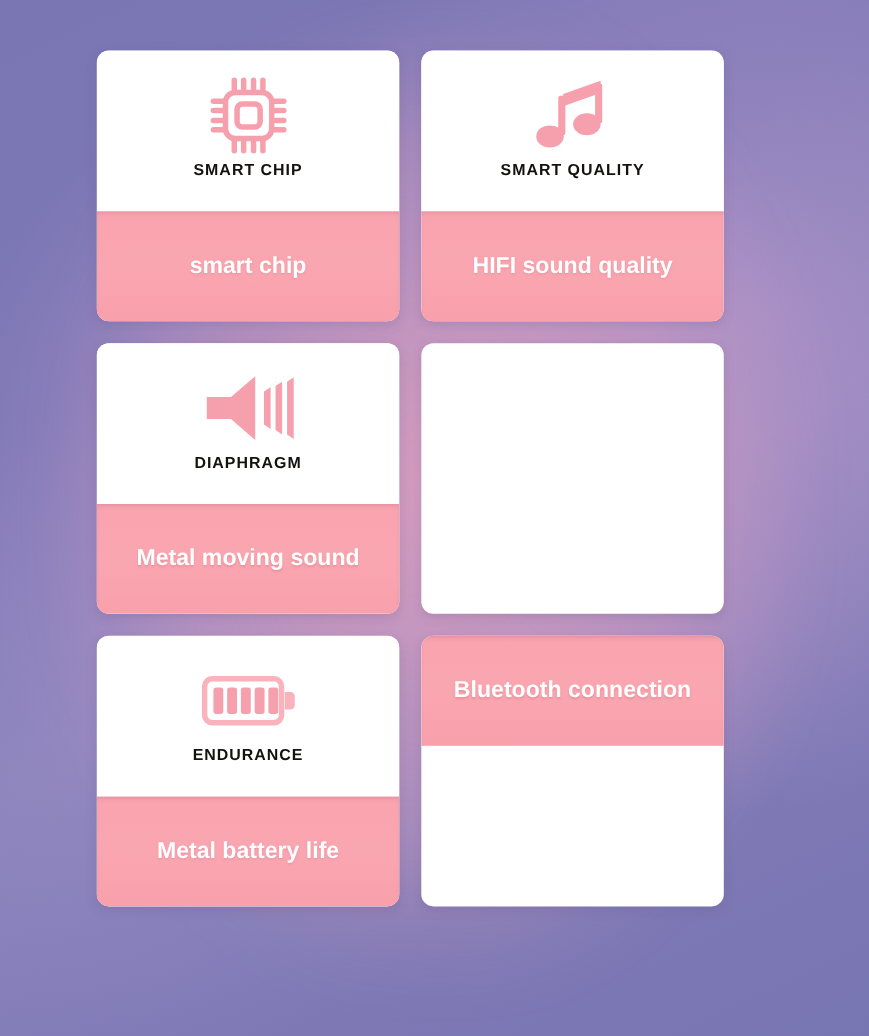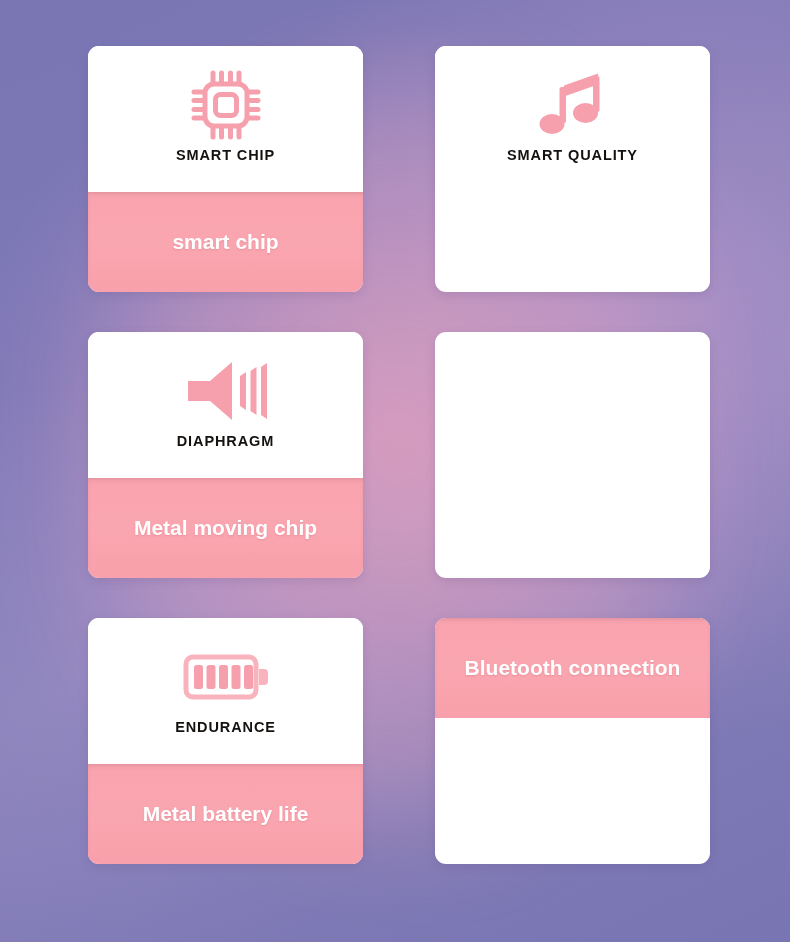--- a/index.html
+++ b/index.html
@@ -41,20 +41,21 @@
 
   #grid {
     position: absolute;
     left: 88px;
     top: 46px;
     width: 622px;
     display: grid;
     grid-template-columns: 275px 275px;
     column-gap: 72px;
     row-gap: 40px;
+    gap: 20px;
   }
 
   .card {
     width: 275px;
     border-radius: 11px;
     overflow: hidden;
     box-shadow: 0 3px 10px rgba(90,70,130,0.18);
     background: #ffffff;
   }
 
@@ -163,36 +164,39 @@
           <svg width="70" height="78" viewBox="0 0 70 78" fill="#f6a0ad">
             <path d="M26 19.5 L60 7.5 L60 18.5 L26 30.5 Z"></path>
             <rect x="21.5" y="21" width="6.5" height="36" rx="2"></rect>
             <rect x="55" y="10" width="6.5" height="36" rx="2"></rect>
             <ellipse cx="14" cy="58" rx="12.5" ry="10"></ellipse>
             <ellipse cx="47.5" cy="47" rx="12.5" ry="10"></ellipse>
           </svg>
         </div>
         <div class="card-title">SMART QUALITY</div>
       </div>
+      <div class="card-bottom">
+        <div class="card-caption">HIFI sound quality</div>
+      </div>
     </div>
 
     <div class="card">
       <div class="card-top">
         <div class="icon-wrap">
           <svg width="84" height="62" viewBox="0 0 84 62" fill="#f6a0ad">
             <path d="M4 21 L26 21 L48 2 L48 60 L26 41 L4 41 Z"></path>
             <path d="M56 16 L62 12 L62 50 L56 46 Z"></path>
             <path d="M66.5 11 L72.5 7 L72.5 55 L66.5 51 Z"></path>
             <path d="M77 7 L83 3 L83 59 L77 55 Z"></path>
           </svg>
         </div>
         <div class="card-title">DIAPHRAGM</div>
       </div>
       <div class="card-bottom">
-        <div class="card-caption">Metal moving chip</div>
+        <div class="card-caption">Metal moving sound</div>
       </div>
     </div>
 
     <div class="card">
     </div>
 
     <div class="card">
       <div class="card-top">
         <div class="icon-wrap">
           <svg width="86" height="52" viewBox="0 0 86 52" fill="none">

